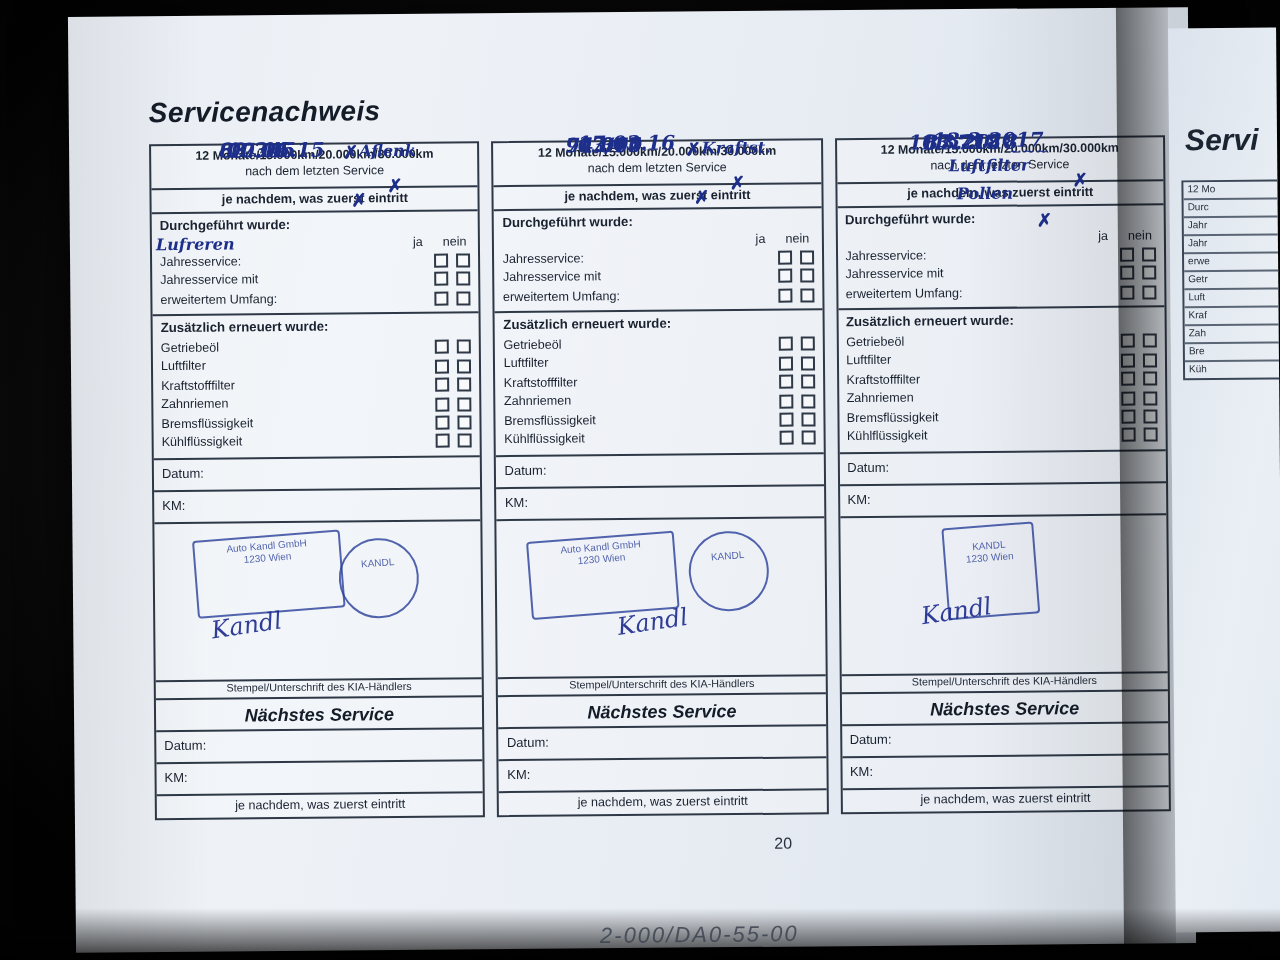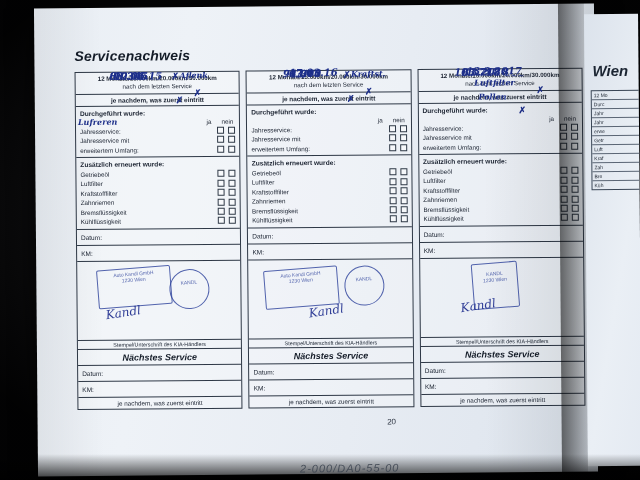--- a/index.html
+++ b/index.html
@@ -596,21 +596,21 @@
 
       </div>
 
       <div class="page-num">20</div>
     </div>
   </div>
 
   <div class="gutter"></div>
 
   <div class="right-leaf">
-    <div class="rtitle">Wien</div>
+    <div class="rtitle">Servi</div>
     <div class="right-mini">
       <div class="mrow">12 Mo</div>
       <div class="mrow">Durc</div>
       <div class="mrow">Jahr</div>
       <div class="mrow">Jahr</div>
       <div class="mrow">erwe</div>
       <div class="mrow">Getr</div>
       <div class="mrow">Luft</div>
       <div class="mrow">Kraf</div>
       <div class="mrow">Zah</div>

